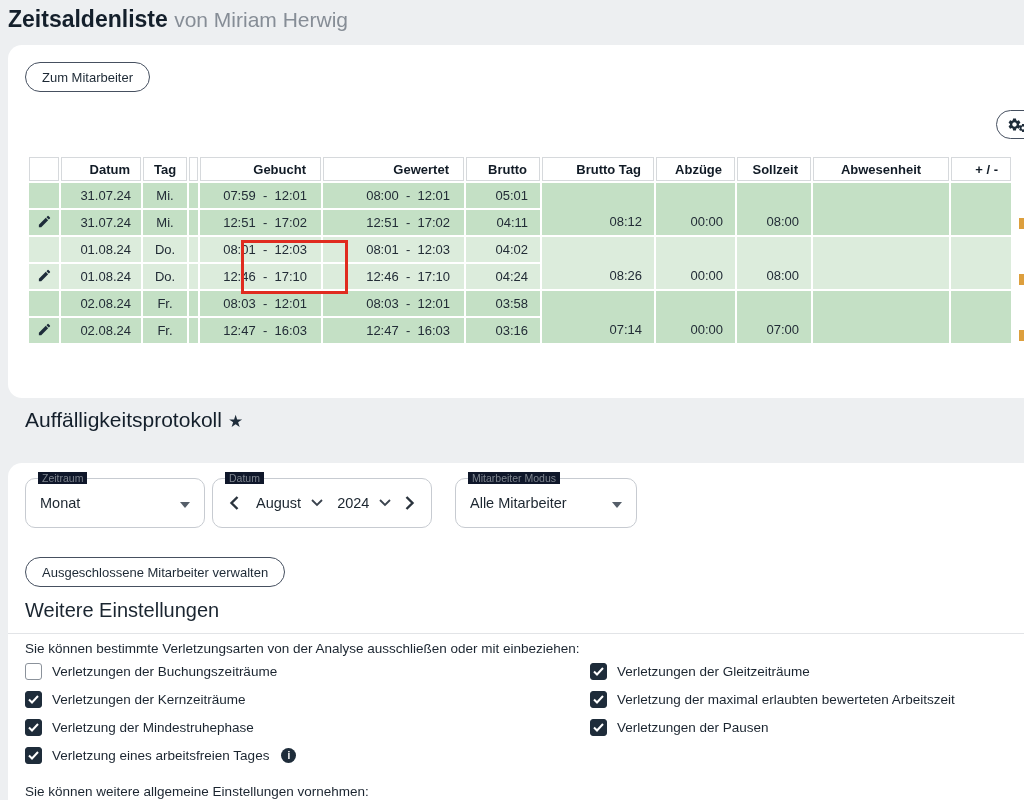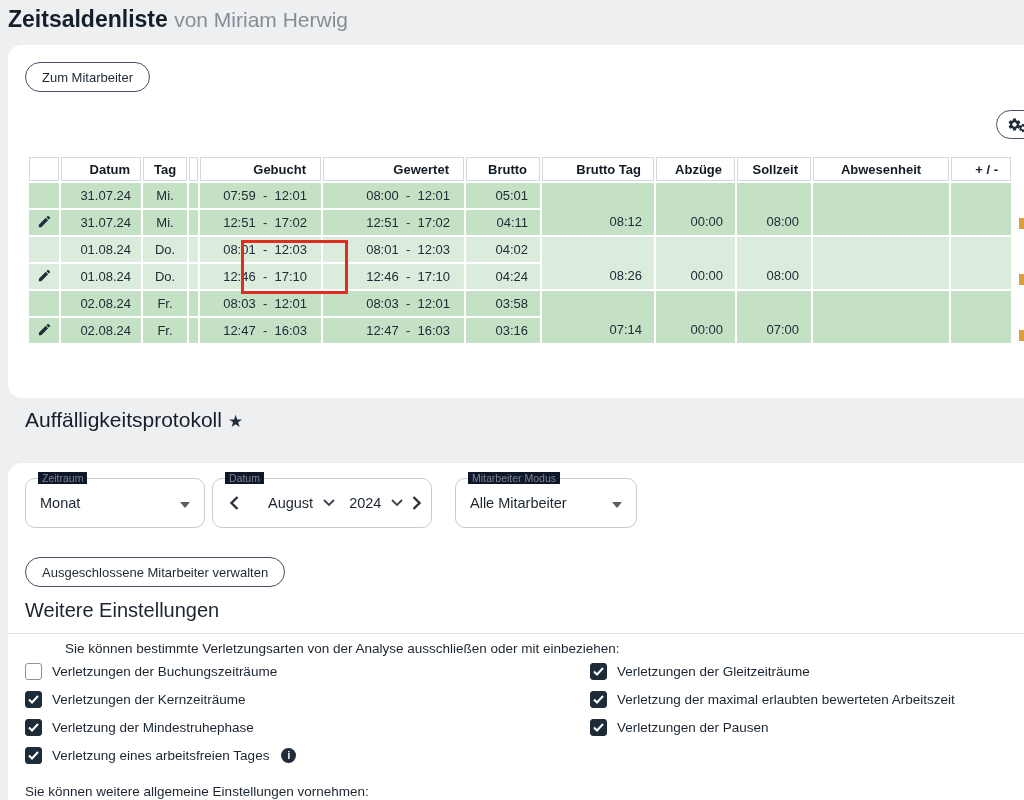--- a/index.html
+++ b/index.html
@@ -78,21 +78,21 @@
   .chev { display:inline-flex; cursor:pointer; }
   .chev svg { stroke:#2a333d; stroke-width:2.4; fill:none; }
   .mini-car { display:inline-flex; cursor:pointer; margin-left:2px; }
   .mini-car svg { stroke:#3a434e; stroke-width:1.8; fill:none; }
 
   #manage-btn { left:17px; top:94px; }
 
   
   #we-head { left:17px; top:136px; font-size:20px; color:#1a2530; font-weight:400; }
   #we-hr { left:0; top:170px; width:1060px; height:1px; background:#e2e4e7; }
-  #we-intro { left:17px; top:178px; font-size:13.5px; color:#1b2530;margin-left:40px; }
+  #we-intro { left:17px; top:178px; font-size:13.5px; color:#1b2530; }
 
   .cb-row { position:absolute; display:flex; align-items:center; gap:10px; cursor:pointer; }
   .cb { width:17px; height:17px; border-radius:3px; border:1.5px solid #8b929b;
     background:#fff; display:inline-flex; align-items:center; justify-content:center; }
   .cb svg { visibility:hidden; }
   .cb.checked { background:#1e2c3a; border-color:#1e2c3a; }
   .cb.checked svg { visibility:visible; }
   .cb-label { font-size:13.5px; color:#1b2530; }
   .info-ic { width:15px; height:15px; border-radius:50%; background:#1e2c3a; color:#fff;
     font-size:10px; font-weight:700; display:inline-flex; align-items:center;
@@ -252,21 +252,21 @@
   </div>
 
   <div id="fs-datum" class="fset">
     <span class="flabel">Datum</span>
     <div class="datum-inner">
       <span class="chev">
           <svg width="11" height="14" viewBox="0 0 10 14">
             <polyline points="8,1 2,7 8,13"></polyline>
           </svg>
         </span>
-      <span style="margin-left:20px;">August</span>
+      <span style="margin-left:8px;">August</span>
       <span class="mini-car">
           <svg width="12" height="8" viewBox="0 0 12 8">
             <polyline points="1,1 6,6 11,1"></polyline>
           </svg>
         </span>
       <span style="margin-left:6px;">2024</span>
       <span class="mini-car">
           <svg width="12" height="8" viewBox="0 0 12 8">
             <polyline points="1,1 6,6 11,1"></polyline>
           </svg>

